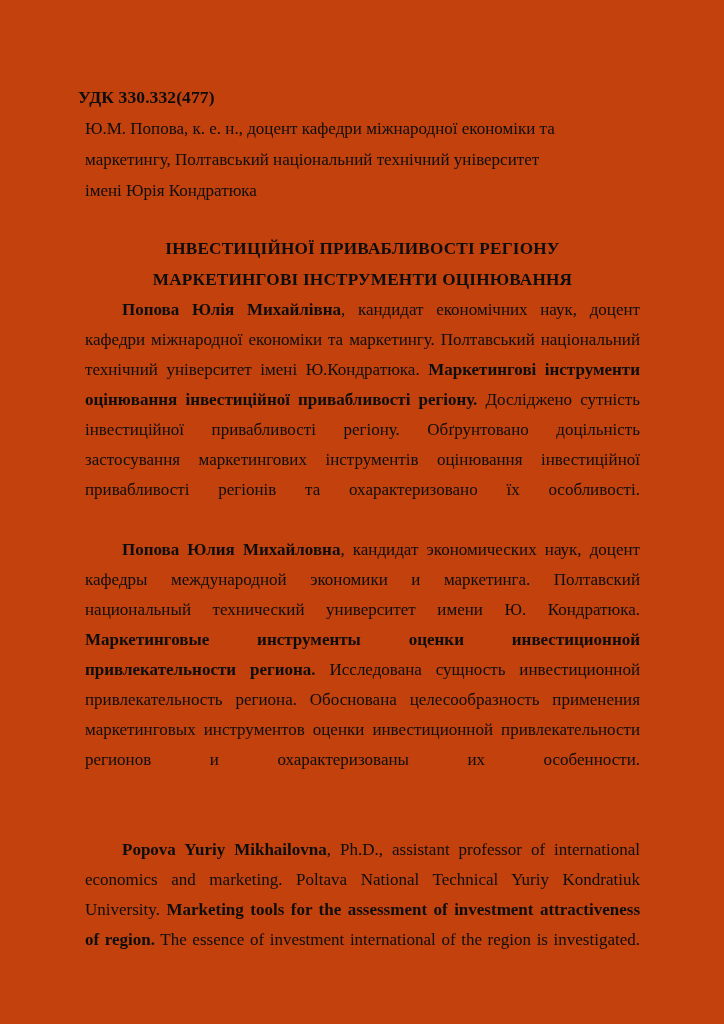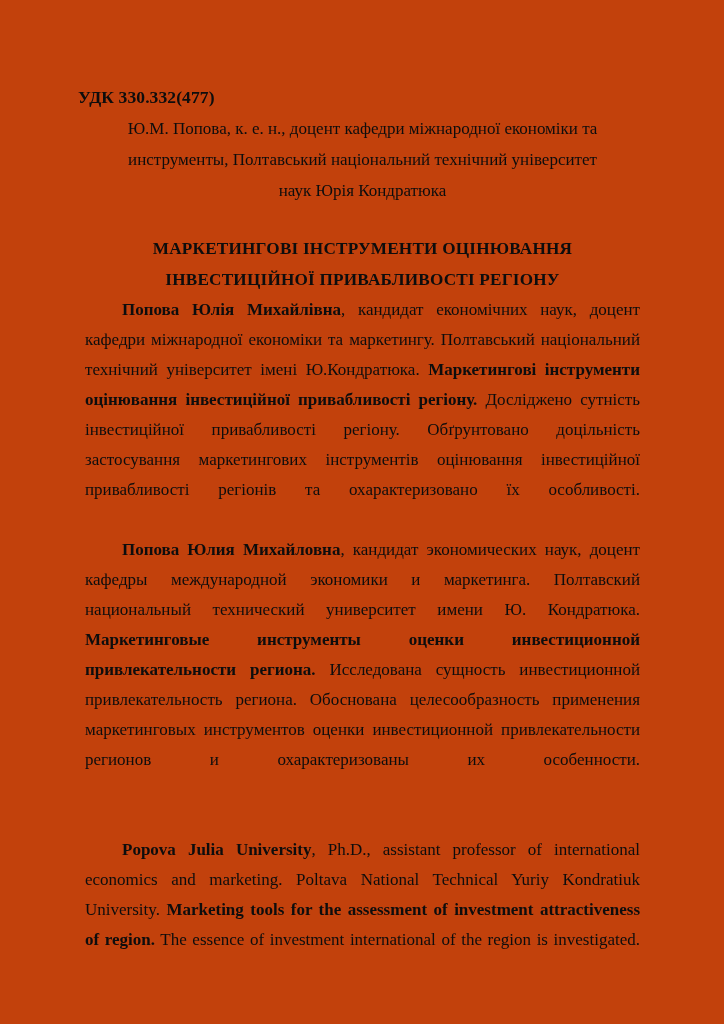--- a/index.html
+++ b/index.html
@@ -33,21 +33,20 @@
     font-size: 17.5px;
     font-weight: bold;
     letter-spacing: 0.1px;
     margin-top: 82px;
     margin-left: -7px;
     line-height: 30px;
   }
 
   
   .byline {
-    text-align: center;
     font-size: 17px;
     line-height: 31px;
     margin-top: 1px;
   }
   .byline .bl {
     display: block;
   }
 
   
   .title {
@@ -88,35 +87,35 @@
 </head>
 <body>
 
 <div class="page">
   <div class="content">
 
     <div class="udk">УДК 330.332(477)</div>
 
     <div class="byline">
       <span class="bl">Ю.М. Попова, к. е. н., доцент кафедри міжнародної економіки та</span>
-      <span class="bl">инструменты, Полтавський національний технічний університет</span>
-      <span class="bl">наук Юрія Кондратюка</span>
+      <span class="bl">маркетингу, Полтавський національний технічний університет</span>
+      <span class="bl">імені Юрія Кондратюка</span>
     </div>
 
     <div class="title">
+      <span class="tl">ІНВЕСТИЦІЙНОЇ ПРИВАБЛИВОСТІ РЕГІОНУ</span>
       <span class="tl">МАРКЕТИНГОВІ ІНСТРУМЕНТИ ОЦІНЮВАННЯ</span>
-      <span class="tl">ІНВЕСТИЦІЙНОЇ ПРИВАБЛИВОСТІ РЕГІОНУ</span>
     </div>
 
     <p class="abstract p-uk">
       <b>Попова Юлія Михайлівна</b><span>, кандидат економічних наук, доцент кафедри міжнародної економіки та маркетингу. Полтавський національний технічний університет імені Ю.Кондратюка. </span><b>Маркетингові інструменти оцінювання інвестиційної привабливості регіону.</b><span> Досліджено сутність інвестиційної привабливості регіону. Обґрунтовано доцільність застосування маркетингових інструментів оцінювання інвестиційної привабливості регіонів та охарактеризовано їх особливості.</span>
     </p>
 
     <p class="abstract p-ru">
       <b>Попова Юлия Михайловна</b><span>, кандидат экономических наук, доцент кафедры международной экономики и маркетинга. Полтавский национальный технический университет имени Ю. Кондратюка. </span><b>Маркетинговые инструменты оценки инвестиционной привлекательности региона.</b><span> Исследована сущность инвестиционной привлекательность региона. Обоснована целесообразность применения маркетинговых инструментов оценки инвестиционной привлекательности регионов и охарактеризованы их особенности.</span>
     </p>
 
     <p class="abstract p-en">
-      <b>Popova Julia University</b><span>, Ph.D., assistant professor of international economics and marketing. Poltava National Technical Yuriy Kondratiuk University. </span><b>Marketing tools for the assessment of investment attractiveness of region.</b><span> The essence of investment international of the region is investigated.</span>
+      <b>Popova Yuriy Mikhailovna</b><span>, Ph.D., assistant professor of international economics and marketing. Poltava National Technical Yuriy Kondratiuk University. </span><b>Marketing tools for the assessment of investment attractiveness of region.</b><span> The essence of investment international of the region is investigated.</span>
     </p>
 
   </div>
 </div>
 
 </body></html>

